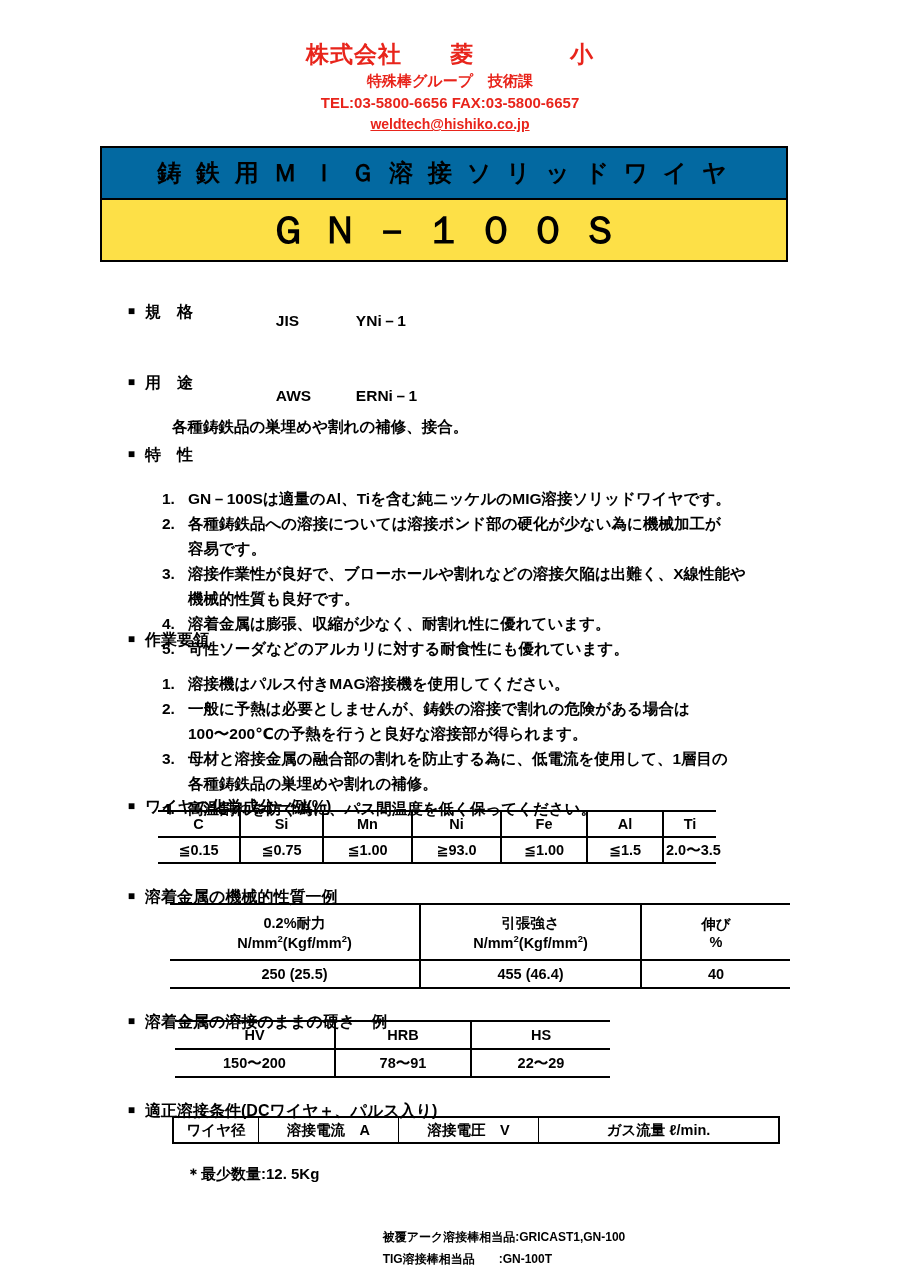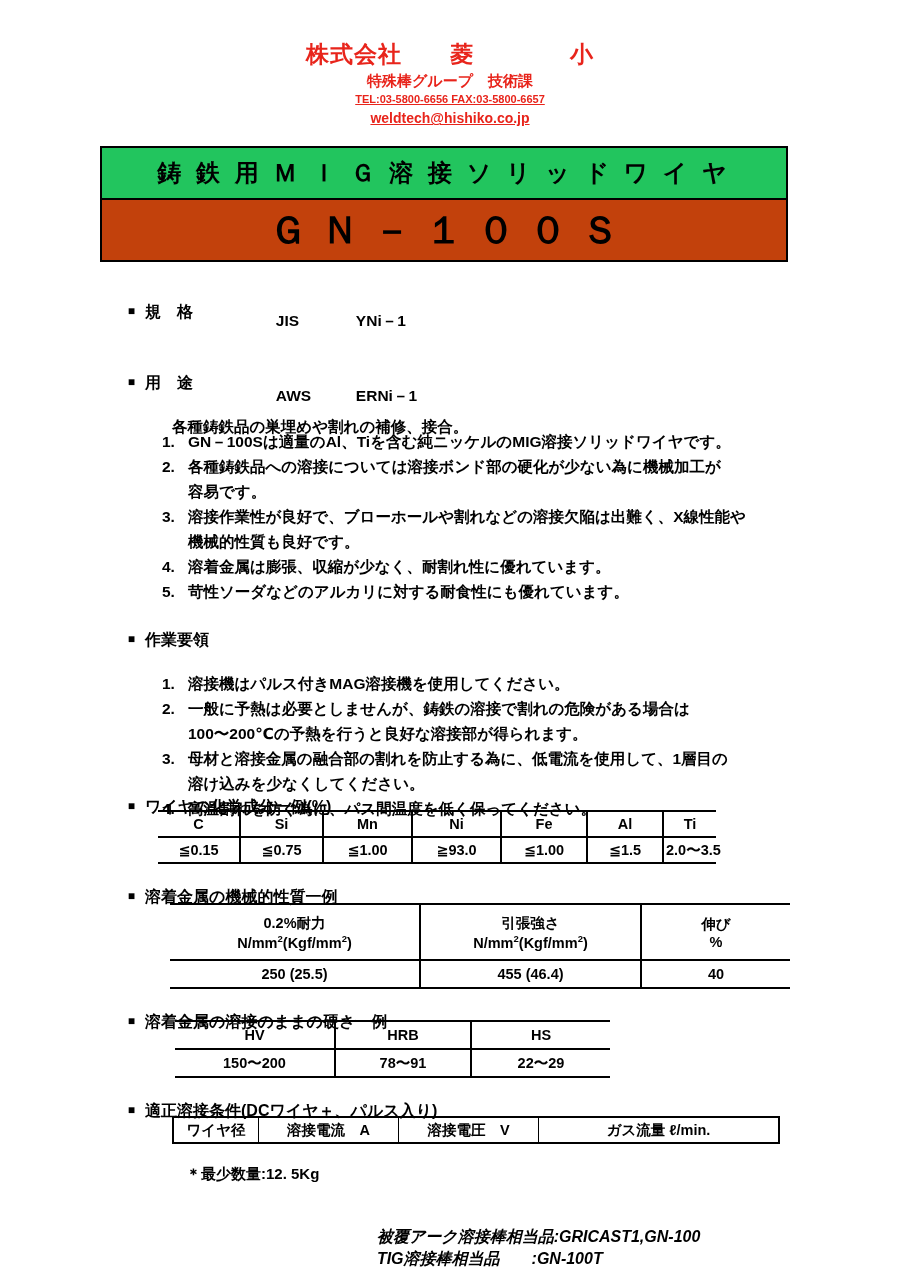--- a/index.html
+++ b/index.html
@@ -34,25 +34,24 @@
     white-space: pre;
   }
   .header .dept {
     font-size: 15px;
     font-weight: bold;
     line-height: 1.45;
     margin-top: 1px;
     white-space: pre;
   }
   .header .tel {
-    font-size: 11px;
+    font-size: 15px;
     font-weight: bold;
     line-height: 1.45;
     white-space: pre;
-    text-decoration: underline;
   }
   .header .mail {
     font-size: 14px;
     font-weight: bold;
     line-height: 1.5;
     text-decoration: underline;
     display: inline-block;
     margin-top: 1px;
     cursor: pointer;
   }
@@ -60,32 +59,32 @@
   
   .title-block {
     position: absolute;
     left: 100px;
     top: 146px;
     width: 688px;
     border: 2px solid #000;
     box-sizing: border-box;
   }
   .title-green {
-    background: #22c55e;
+    background: #0369a1;
     height: 50px;
     line-height: 50px;
     text-align: center;
     font-size: 24px;
     font-weight: bold;
     letter-spacing: 4px;
     border-bottom: 2px solid #000;
     white-space: pre;
   }
   .title-yellow {
-    background: #c2410c;
+    background: #fde047;
     height: 60px;
     line-height: 60px;
     text-align: center;
     font-size: 38px;
     font-weight: bold;
     letter-spacing: 14px;
     text-indent: 14px;
     white-space: pre;
   }
 
@@ -159,26 +158,25 @@
   sup { font-size: 9.5px; vertical-align: super; }
   sub { font-size: 9.5px; vertical-align: sub; }
 
   .foot-note {
     font-size: 15px;
     font-weight: bold;
     white-space: pre;
   }
   .foot-eq {
     position: absolute;
-    left: 368px;
-    font-size: 16px;
+    left: 376px;
+    font-size: 12px;
     font-weight: bold;
     white-space: pre;
     line-height: 22px;
-    font-style: italic;
   }
 </style>
 </head>
 <body>
 
 <div class="header">
   <div class="company">株式会社　　菱　　　　小</div>
   <div class="dept">特殊棒グループ　技術課</div>
   <div class="tel">TEL:03-5800-6656 FAX:03-5800-6657</div>
   <div><span class="mail">weldtech@hishiko.co.jp</span></div>
@@ -206,37 +204,40 @@
 <div class="sec" style="top:355px;">
   <div class="sec-head">
     <span class="sq">■</span><span>用　途</span>
   </div>
   <div style="margin-left:62px; margin-top:2px;">
     <div class="body-line">各種鋳鉄品の巣埋めや割れの補修、接合。</div>
   </div>
 </div>
 
 <div class="sec" style="top:427px;">
+  <div class="sec-head">
+    <span class="sq">■</span><span>特　性</span>
+  </div>
   <ul class="num-list" style="margin-left:52px; margin-top:2px;">
     <li><span class="n">1.</span><span class="cont">GN－100Sは適量のAl、Tiを含む純ニッケルのMIG溶接ソリッドワイヤです。</span></li>
     <li><span class="n">2.</span><span class="cont">各種鋳鉄品への溶接については溶接ボンド部の硬化が少ない為に機械加工が</span><span class="cont">容易です。</span></li>
     <li><span class="n">3.</span><span class="cont">溶接作業性が良好で、ブローホールや割れなどの溶接欠陥は出難く、X線性能や</span><span class="cont">機械的性質も良好です。</span></li>
     <li><span class="n">4.</span><span class="cont">溶着金属は膨張、収縮が少なく、耐割れ性に優れています。</span></li>
     <li><span class="n">5.</span><span class="cont">苛性ソーダなどのアルカリに対する耐食性にも優れています。</span></li>
   </ul>
 </div>
 
 <div class="sec" style="top:612px;">
   <div class="sec-head">
     <span class="sq">■</span><span>作業要領</span>
   </div>
   <ul class="num-list" style="margin-left:52px; margin-top:2px;">
     <li><span class="n">1.</span><span class="cont">溶接機はパルス付きMAG溶接機を使用してください。</span></li>
     <li><span class="n">2.</span><span class="cont">一般に予熱は必要としませんが、鋳鉄の溶接で割れの危険がある場合は</span><span class="cont">100〜200℃の予熱を行うと良好な溶接部が得られます。</span></li>
-    <li><span class="n">3.</span><span class="cont">母材と溶接金属の融合部の割れを防止する為に、低電流を使用して、1層目の</span><span class="cont">溶け込みを少なくしてください。</span></li>
+    <li><span class="n">3.</span><span class="cont">母材と溶接金属の融合部の割れを防止する為に、低電流を使用して、1層目の</span><span class="cont">各種鋳鉄品の巣埋めや割れの補修。</span></li>
     <li><span class="n">4.</span><span class="cont">高温割れを防ぐ為に、パス間温度を低く保ってください。</span></li>
   </ul>
 </div>
 
 <div class="sec" style="top:779px;">
   <div class="sec-head">
     <span class="sq">■</span><span>ワイヤの化学成分一例(%)</span>
   </div>
 </div>
 <table class="t-rule" style="position:absolute; left:158px; top:810px; width:558px;">

